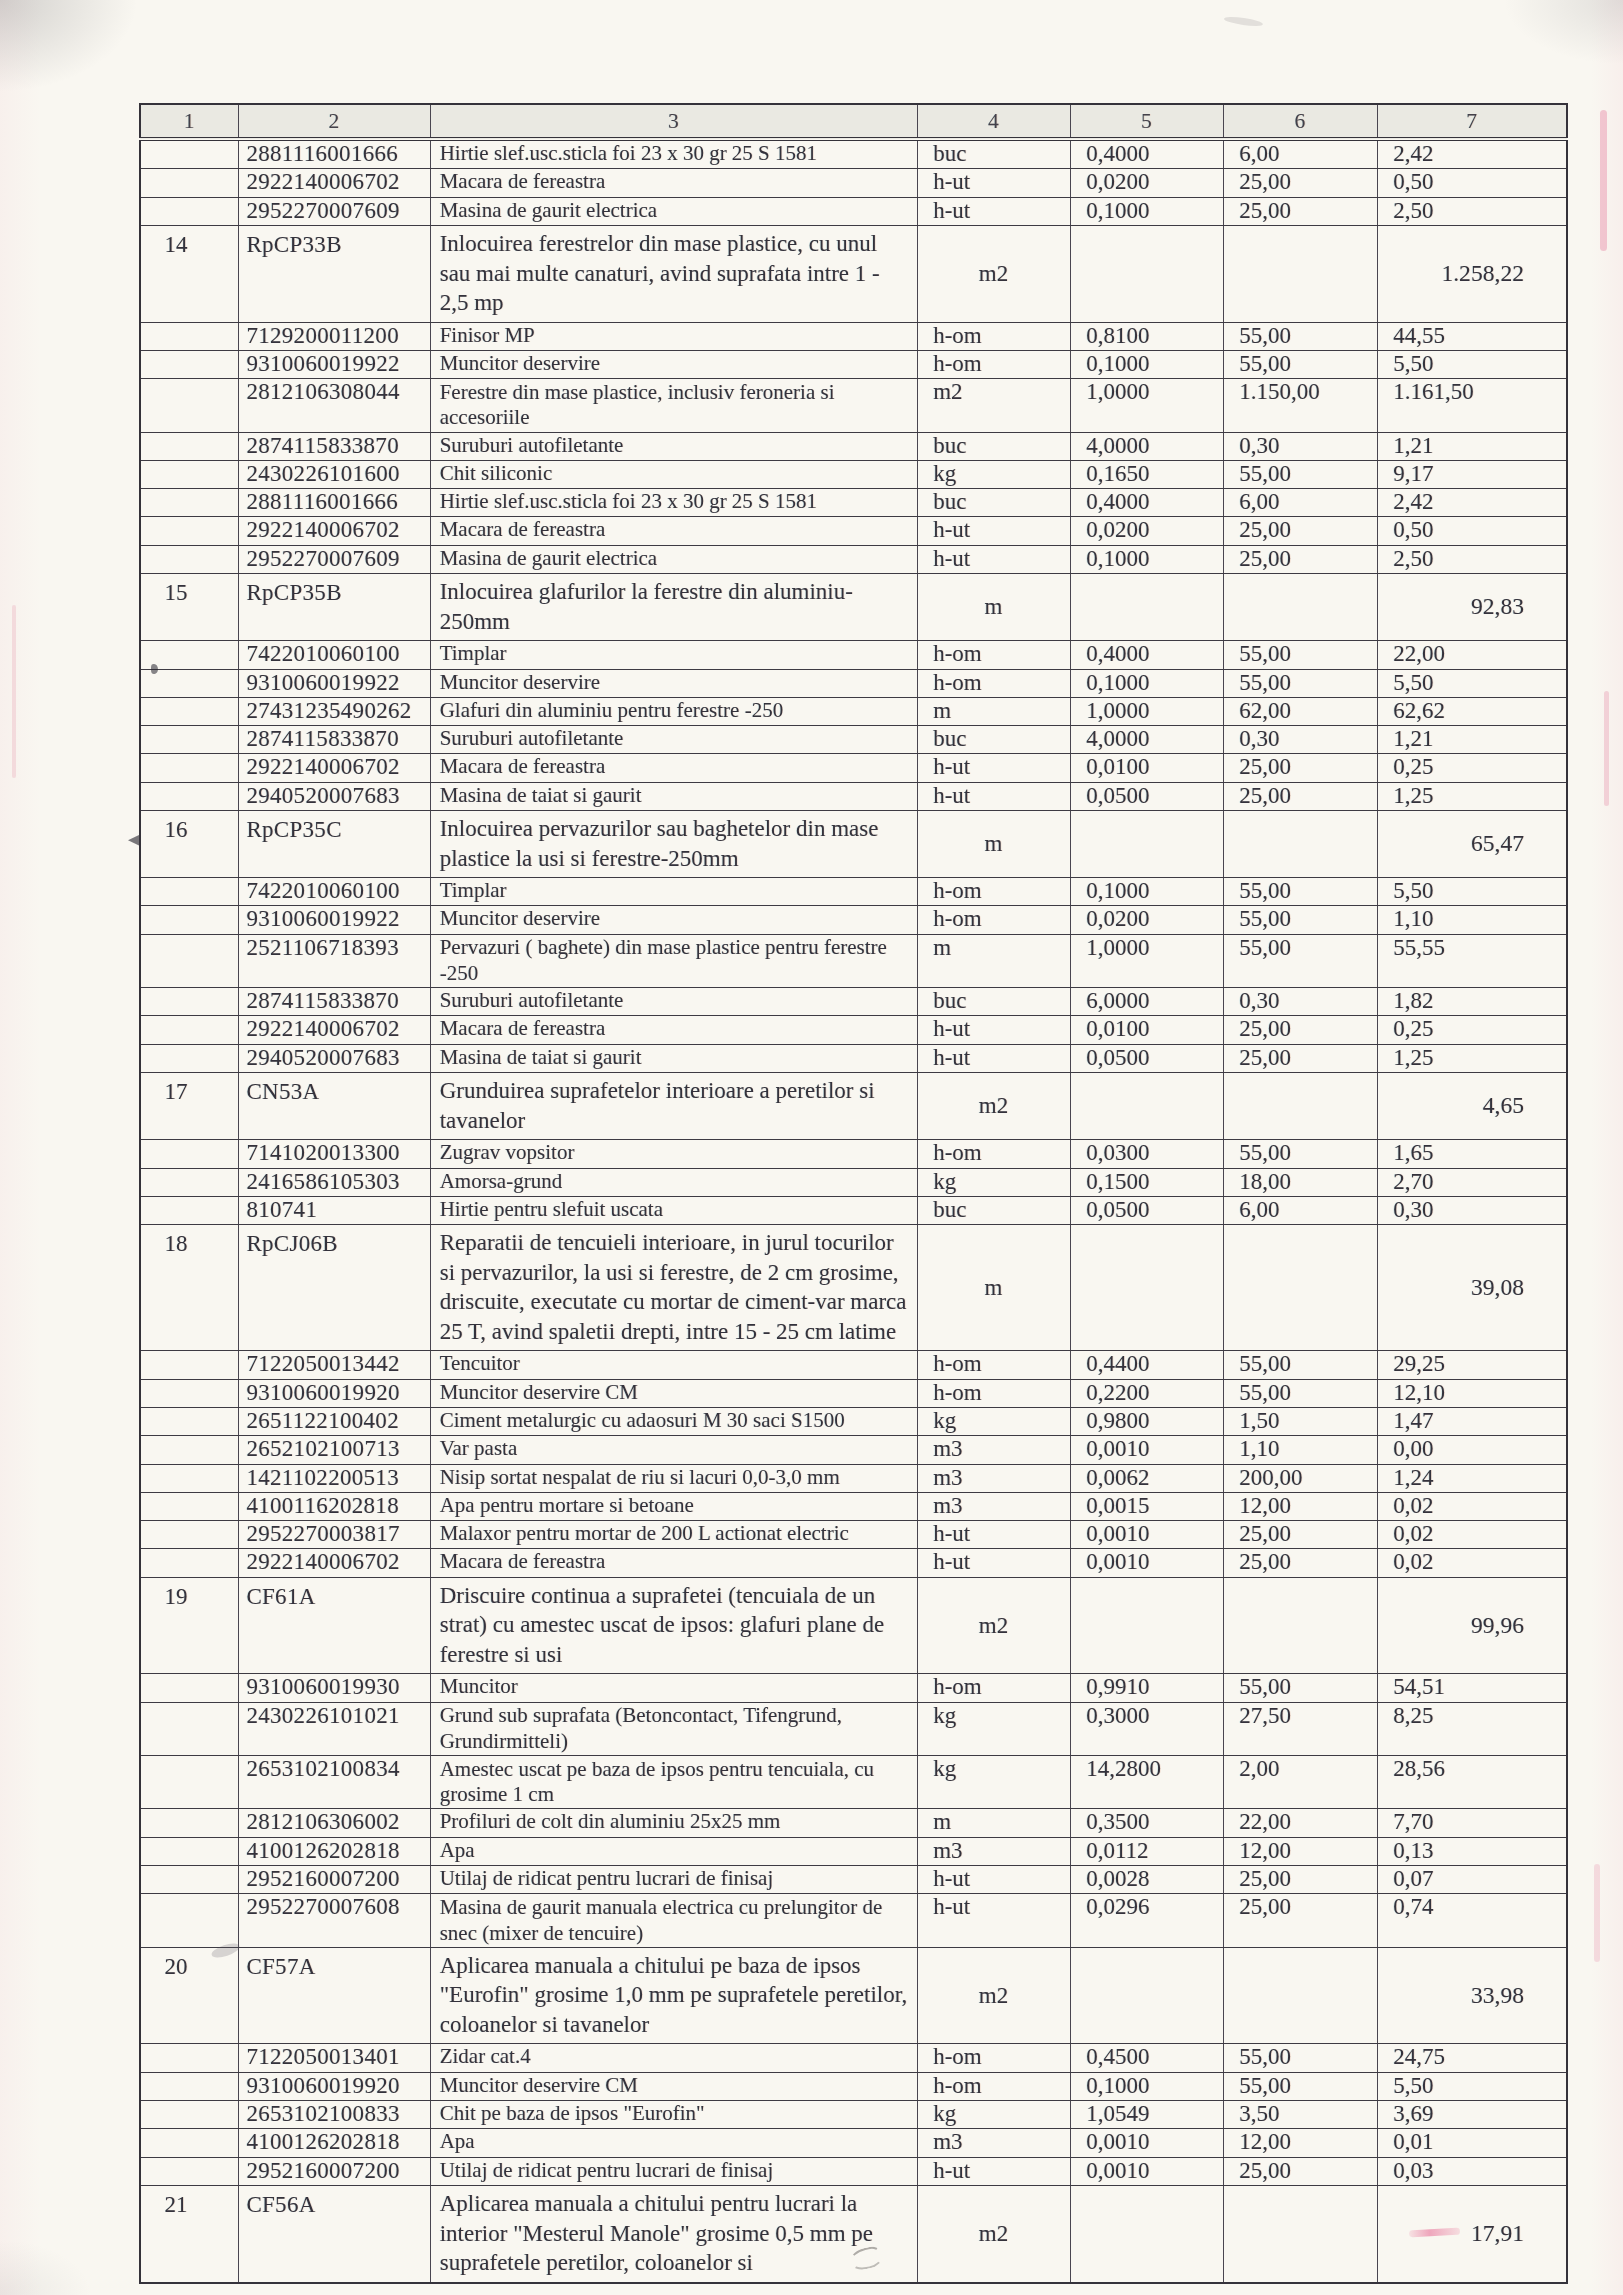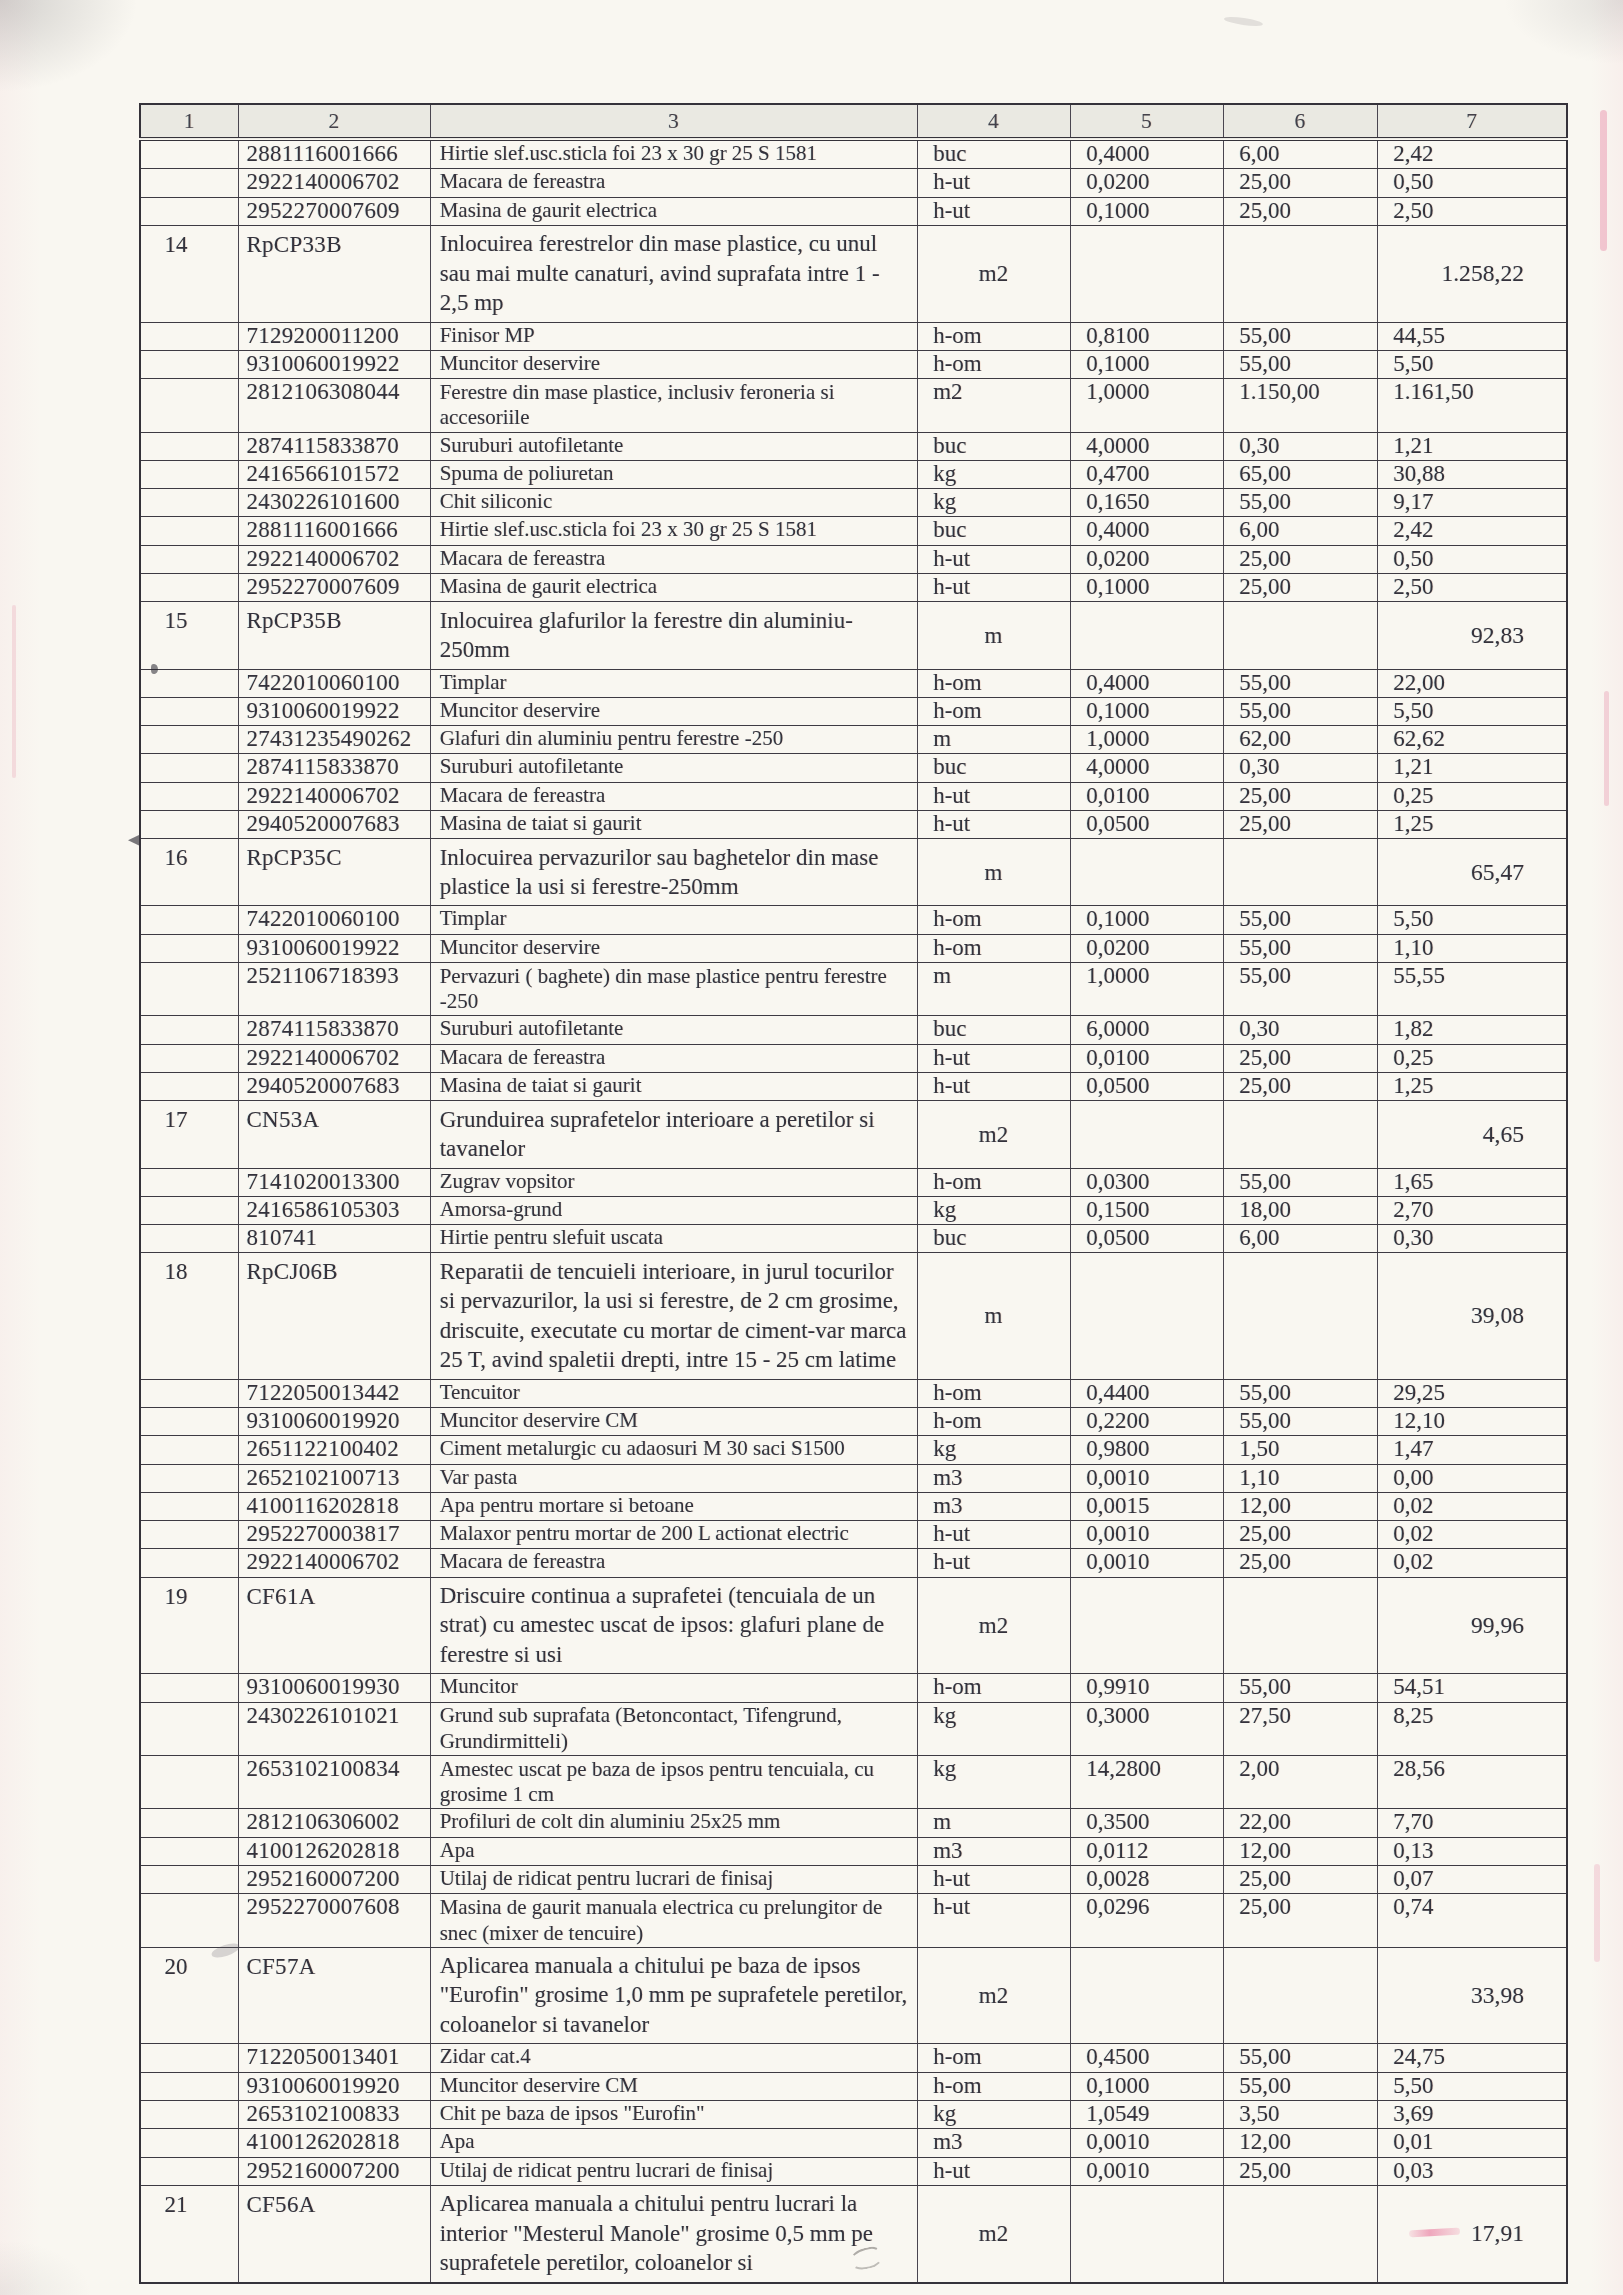--- a/index.html
+++ b/index.html
@@ -163,29 +163,20 @@
           <td class="c-no"></td>
           <td class="c-code">2874115833870</td>
           <td class="c-desc">Suruburi autofiletante</td>
           <td class="c-unit">buc</td>
           <td class="c-qty">4,0000</td>
           <td class="c-price">0,30</td>
           <td class="c-val">1,21</td>
         </tr>
         <tr class="sub">
           <td class="c-no"></td>
-          <td class="c-code">2416566101572</td>
-          <td class="c-desc">Spuma de poliuretan</td>
-          <td class="c-unit">kg</td>
-          <td class="c-qty">0,4700</td>
-          <td class="c-price">65,00</td>
-          <td class="c-val">30,88</td>
-        </tr>
-        <tr class="sub">
-          <td class="c-no"></td>
           <td class="c-code">2430226101600</td>
           <td class="c-desc">Chit siliconic</td>
           <td class="c-unit">kg</td>
           <td class="c-qty">0,1650</td>
           <td class="c-price">55,00</td>
           <td class="c-val">9,17</td>
         </tr>
         <tr class="sub">
           <td class="c-no"></td>
           <td class="c-code">2881116001666</td>
@@ -412,20 +403,29 @@
           <td class="c-val">1,47</td>
         </tr>
         <tr class="sub">
           <td class="c-no"></td>
           <td class="c-code">2652102100713</td>
           <td class="c-desc">Var pasta</td>
           <td class="c-unit">m3</td>
           <td class="c-qty">0,0010</td>
           <td class="c-price">1,10</td>
           <td class="c-val">0,00</td>
+        </tr>
+        <tr class="sub">
+          <td class="c-no"></td>
+          <td class="c-code">1421102200513</td>
+          <td class="c-desc">Nisip sortat nespalat de riu si lacuri 0,0-3,0 mm</td>
+          <td class="c-unit">m3</td>
+          <td class="c-qty">0,0062</td>
+          <td class="c-price">200,00</td>
+          <td class="c-val">1,24</td>
         </tr>
         <tr class="sub">
           <td class="c-no"></td>
           <td class="c-code">4100116202818</td>
           <td class="c-desc">Apa pentru mortare si betoane</td>
           <td class="c-unit">m3</td>
           <td class="c-qty">0,0015</td>
           <td class="c-price">12,00</td>
           <td class="c-val">0,02</td>
         </tr>

